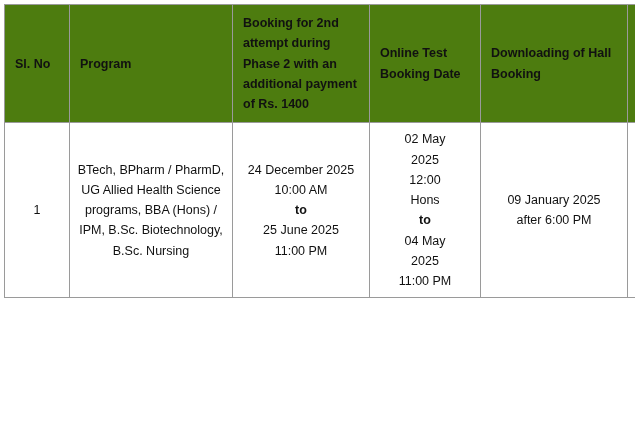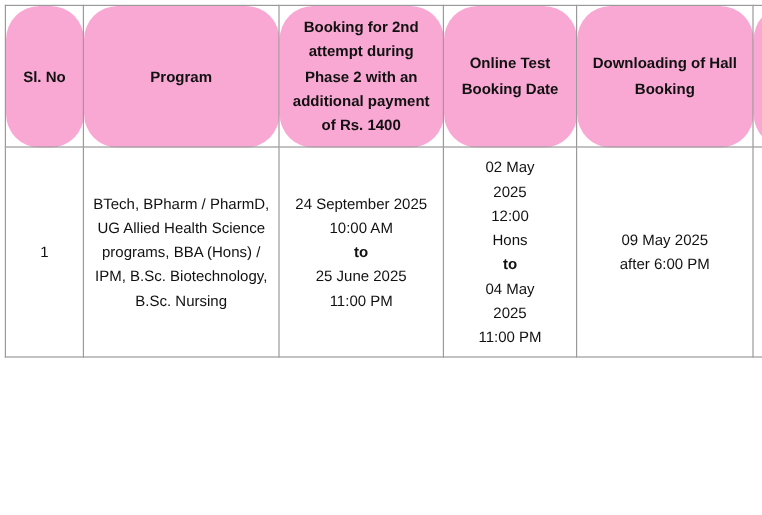--- a/index.html
+++ b/index.html
@@ -27,25 +27,24 @@
   table.schedule th,
   table.schedule td {
     border: 1px solid #9a9a9a;
     vertical-align: middle;
     text-align: center;
     padding: 6px 6px;
     font-size: 12.5px;
     line-height: 1.62;
   }
   table.schedule thead th {
-    background: #f9a8d4;
+    background: #4d7c0f;
     font-weight: bold;
-    text-align: center;
+    text-align: left;
     padding: 8px 10px;
-    border-radius: 28px;
   }
   thead th.col-sl { width: 44px; }
   thead th.col-program { width: 142px; }
   thead th.col-booking { width: 116px; }
   thead th.col-online { width: 90px; }
   thead th.col-halltickets { width: 126px; }
   thead th.col-testdate { width: 104px; }
 
   tbody td.cell-sl {
     font-size: 12.5px;
@@ -75,38 +74,38 @@
         <th class="col-online">Online Test Booking Date</th>
         <th class="col-halltickets">Downloading of Hall Booking</th>
         <th class="col-testdate">Test Date (2nd Attempt)</th>
       </tr>
     </thead>
     <tbody>
       <tr>
         <td class="cell-sl">1</td>
         <td class="cell-program">BTech, BPharm / PharmD, UG Allied Health Science programs, BBA (Hons) / IPM, B.Sc. Biotechnology, B.Sc. Nursing</td>
         <td class="cell-booking">
-          <span class="line">24 September 2025</span>
+          <span class="line">24 December 2025</span>
           <span class="line">10:00 AM</span>
           <span class="bold-to">to</span>
           <span class="line">25 June 2025</span>
           <span class="line">11:00 PM</span>
         </td>
         <td class="cell-online">
           <span class="line">02 May</span>
           <span class="line">2025</span>
           <span class="line">12:00</span>
           <span class="line">Hons</span>
           <span class="bold-to">to</span>
           <span class="line">04 May</span>
           <span class="line">2025</span>
           <span class="line">11:00 PM</span>
         </td>
         <td class="cell-hall">
-          <span class="line">09 May 2025</span>
+          <span class="line">09 January 2025</span>
           <span class="line">after 6:00 PM</span>
         </td>
         <td class="cell-test">
           <span class="line">12 May</span>
           <span class="line">2025</span>
         </td>
       </tr>
     </tbody>
   </table>
 </div>

